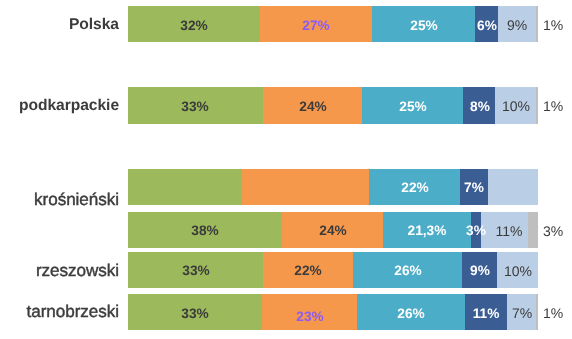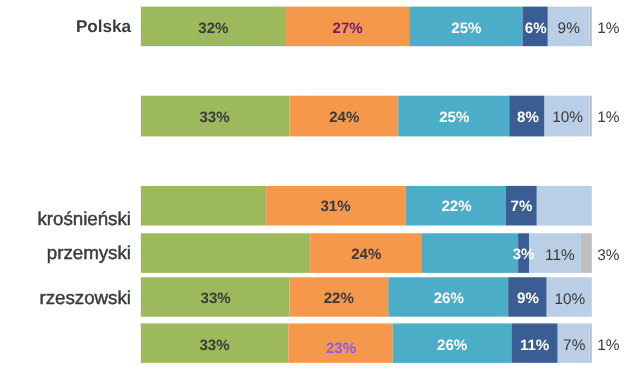--- a/index.html
+++ b/index.html
@@ -47,28 +47,29 @@
     <div class="bar" style="left: 128px; width: 410px;">
       <div class="seg" style="width: 131.61px; background: rgb(156, 186, 91);"></div>
       <div class="seg" style="width: 112.34px; background: rgb(245, 152, 76);"></div>
       <div class="seg" style="width: 103.32px; background: rgb(75, 173, 200);"></div>
       <div class="seg" style="width: 22.96px; background: rgb(58, 93, 147);"></div>
       <div class="seg" style="width: 37.31px; background: rgb(186, 206, 229);"></div>
       <div class="seg" style="width: 2.46px; background: rgb(191, 191, 191);"></div>
     </div>
     <div class="labels">
       <div class="vlab" style="width: 80px; left: 153.805px; top: 0.9px; color: rgb(59, 59, 59);">32%</div>
-      <div class="vlab" style="width: 80px; left: 275.78px; top: 0.9px; color: #701a75;">27%</div>
+      <div class="vlab" style="width: 80px; left: 275.78px; top: 0.9px; color: #8b5cf6;">27%</div>
       <div class="vlab" style="width: 80px; left: 383.61px; top: 0.9px; color: rgb(255, 255, 255);">25%</div>
       <div class="vlab" style="width: 80px; left: 446.75px; top: 0.9px; color: rgb(255, 255, 255);">6%</div>
       <div class="vlab light" style="width: 80px; left: 476.885px; top: 0.9px; color: rgb(59, 59, 59);">9%</div>
     </div>
     <div class="outside" style="width: 60px; left: 523px; top: 0.9px;">1%</div>
   </div>
   <div class="row" style="top: 87px; height: 36.5px;">
+    <div class="cat b" style="top: 0.5px;">podkarpackie</div>
     <div class="bar" style="left: 128px; width: 410px;">
       <div class="seg" style="width: 134.89px; background: rgb(156, 186, 91);"></div>
       <div class="seg" style="width: 99.22px; background: rgb(245, 152, 76);"></div>
       <div class="seg" style="width: 101.27px; background: rgb(75, 173, 200);"></div>
       <div class="seg" style="width: 32.39px; background: rgb(58, 93, 147);"></div>
       <div class="seg" style="width: 40.59px; background: rgb(186, 206, 229);"></div>
       <div class="seg" style="width: 2.05px; background: rgb(191, 191, 191);"></div>
     </div>
     <div class="labels">
       <div class="vlab" style="width: 80px; left: 155.445px; top: 0.9px; color: rgb(59, 59, 59);">33%</div>
@@ -82,37 +83,37 @@
   <div class="row" style="top: 169.4px; height: 35.9px;">
     <div class="cat sb" style="top: 13px;">krośnieński</div>
     <div class="bar" style="left: 128px; width: 410px;">
       <div class="seg" style="width: 113.57px; background: rgb(156, 186, 91);"></div>
       <div class="seg" style="width: 127.1px; background: rgb(245, 152, 76);"></div>
       <div class="seg" style="width: 91.84px; background: rgb(75, 173, 200);"></div>
       <div class="seg" style="width: 27.06px; background: rgb(58, 93, 147);"></div>
       <div class="seg" style="width: 50.43px; background: rgb(186, 206, 229);"></div>
     </div>
     <div class="labels">
-      <div class="vlab" style="width: 80px; left: 265.12px; top: 0.9px; color: rgb(59, 59, 59);">31%</div>
       <div class="vlab" style="width: 80px; left: 374.59px; top: 0.9px; color: rgb(255, 255, 255);">22%</div>
       <div class="vlab" style="width: 80px; left: 434.04px; top: 0.9px; color: rgb(255, 255, 255);">7%</div>
     </div>
   </div>
   <div class="row" style="top: 211.8px; height: 35.8px;">
-    <div class="cat sb" style="top: 0.5px;">przemyski</div>
     <div class="bar" style="left: 128px; width: 410px;">
       <div class="seg" style="width: 154.16px; background: rgb(156, 186, 91);"></div>
       <div class="seg" style="width: 100.86px; background: rgb(245, 152, 76);"></div>
       <div class="seg" style="width: 87.74px; background: rgb(75, 173, 200);"></div>
       <div class="seg" style="width: 10.25px; background: rgb(58, 93, 147);"></div>
       <div class="seg" style="width: 46.74px; background: rgb(186, 206, 229);"></div>
       <div class="seg" style="width: 10.25px; background: rgb(191, 191, 191);"></div>
     </div>
     <div class="labels">
+      <div class="vlab" style="width: 80px; left: 165.08px; top: 0.9px; color: rgb(59, 59, 59);">38%</div>
       <div class="vlab" style="width: 80px; left: 292.59px; top: 0.9px; color: rgb(59, 59, 59);">24%</div>
+      <div class="vlab" style="width: 80px; left: 386.89px; top: 0.9px; color: rgb(255, 255, 255);">21,3%</div>
       <div class="vlab" style="width: 80px; left: 435.885px; top: 0.9px; color: rgb(255, 255, 255);">3%</div>
       <div class="vlab light" style="width: 80px; left: 469.38px; top: 0.9px; color: rgb(59, 59, 59);">11%</div>
     </div>
     <div class="outside" style="width: 60px; left: 523px; top: 0.9px;">3%</div>
   </div>
   <div class="row" style="top: 252.2px; height: 35.9px;">
     <div class="cat sb" style="top: 0.5px;">rzeszowski</div>
     <div class="bar" style="left: 128px; width: 410px;">
       <div class="seg" style="width: 135.3px; background: rgb(156, 186, 91);"></div>
       <div class="seg" style="width: 90.2px; background: rgb(245, 152, 76);"></div>
@@ -122,20 +123,21 @@
     </div>
     <div class="labels">
       <div class="vlab" style="width: 80px; left: 155.65px; top: 0.9px; color: rgb(59, 59, 59);">33%</div>
       <div class="vlab" style="width: 80px; left: 268.4px; top: 0.9px; color: rgb(59, 59, 59);">22%</div>
       <div class="vlab" style="width: 80px; left: 367.825px; top: 0.9px; color: rgb(255, 255, 255);">26%</div>
       <div class="vlab" style="width: 80px; left: 439.575px; top: 0.9px; color: rgb(255, 255, 255);">9%</div>
       <div class="vlab light" style="width: 80px; left: 477.5px; top: 0.9px; color: rgb(59, 59, 59);">10%</div>
     </div>
   </div>
   <div class="row" style="top: 293.8px; height: 36px;">
+    <div class="cat sb" style="top: 0.5px;">tarnobrzeski</div>
     <div class="bar" style="left: 128px; width: 410px;">
       <div class="seg" style="width: 134.07px; background: rgb(156, 186, 91);"></div>
       <div class="seg" style="width: 95.53px; background: rgb(245, 152, 76);"></div>
       <div class="seg" style="width: 107.42px; background: rgb(75, 173, 200);"></div>
       <div class="seg" style="width: 42.23px; background: rgb(58, 93, 147);"></div>
       <div class="seg" style="width: 29.11px; background: rgb(186, 206, 229);"></div>
       <div class="seg" style="width: 2.05px; background: rgb(191, 191, 191);"></div>
     </div>
     <div class="labels">
       <div class="vlab" style="width: 80px; left: 155.035px; top: 0.9px; color: rgb(59, 59, 59);">33%</div>

